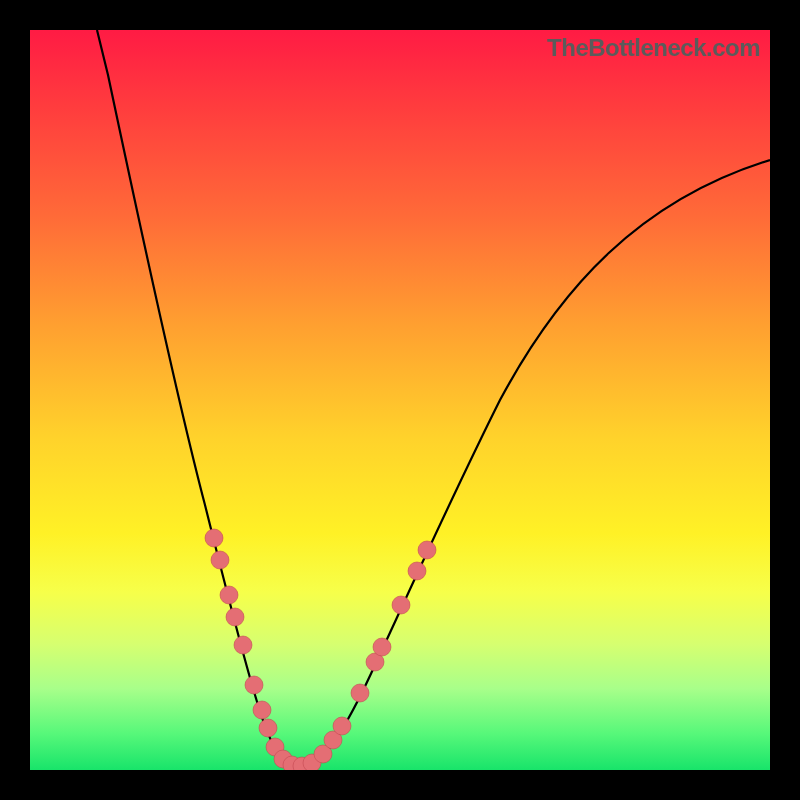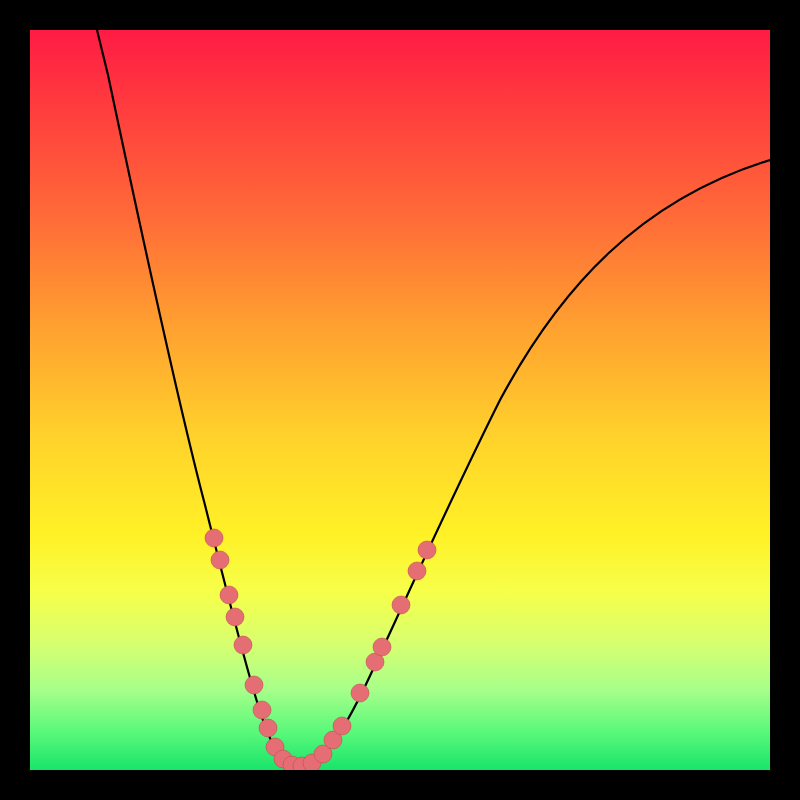--- a/index.html
+++ b/index.html
@@ -49,20 +49,21 @@
     width: 740px; height: 740px;
   }
   .v-line { stroke: #000; stroke-width: 2.2; fill: none; }
   .marker { fill: #e46e74; stroke: #c44a52; stroke-width: 0.6; }
 </style>
 </head>
 <body>
 
 <div class="frame">
   <div class="plot">
+    <div class="watermark">TheBottleneck.com</div>
 
     <svg class="overlay" viewBox="0 0 740 740" preserveAspectRatio="none">
       <path class="v-line" d="M67,0 L78,45 C115,220 150,380 175,475 C195,555 210,615 225,665 C235,700 245,725 257,733 C266,738 276,738 285,733 C300,722 320,690 345,635 C380,560 420,470 470,370 C530,258 610,170 740,130"></path>
       <g id="marker-group">
           <circle cx="184" cy="508" r="9" class="marker"></circle>
           <circle cx="190" cy="530" r="9" class="marker"></circle>
           <circle cx="199" cy="565" r="9" class="marker"></circle>
           <circle cx="205" cy="587" r="9" class="marker"></circle>
           <circle cx="213" cy="615" r="9" class="marker"></circle>
           <circle cx="224" cy="655" r="9" class="marker"></circle>

